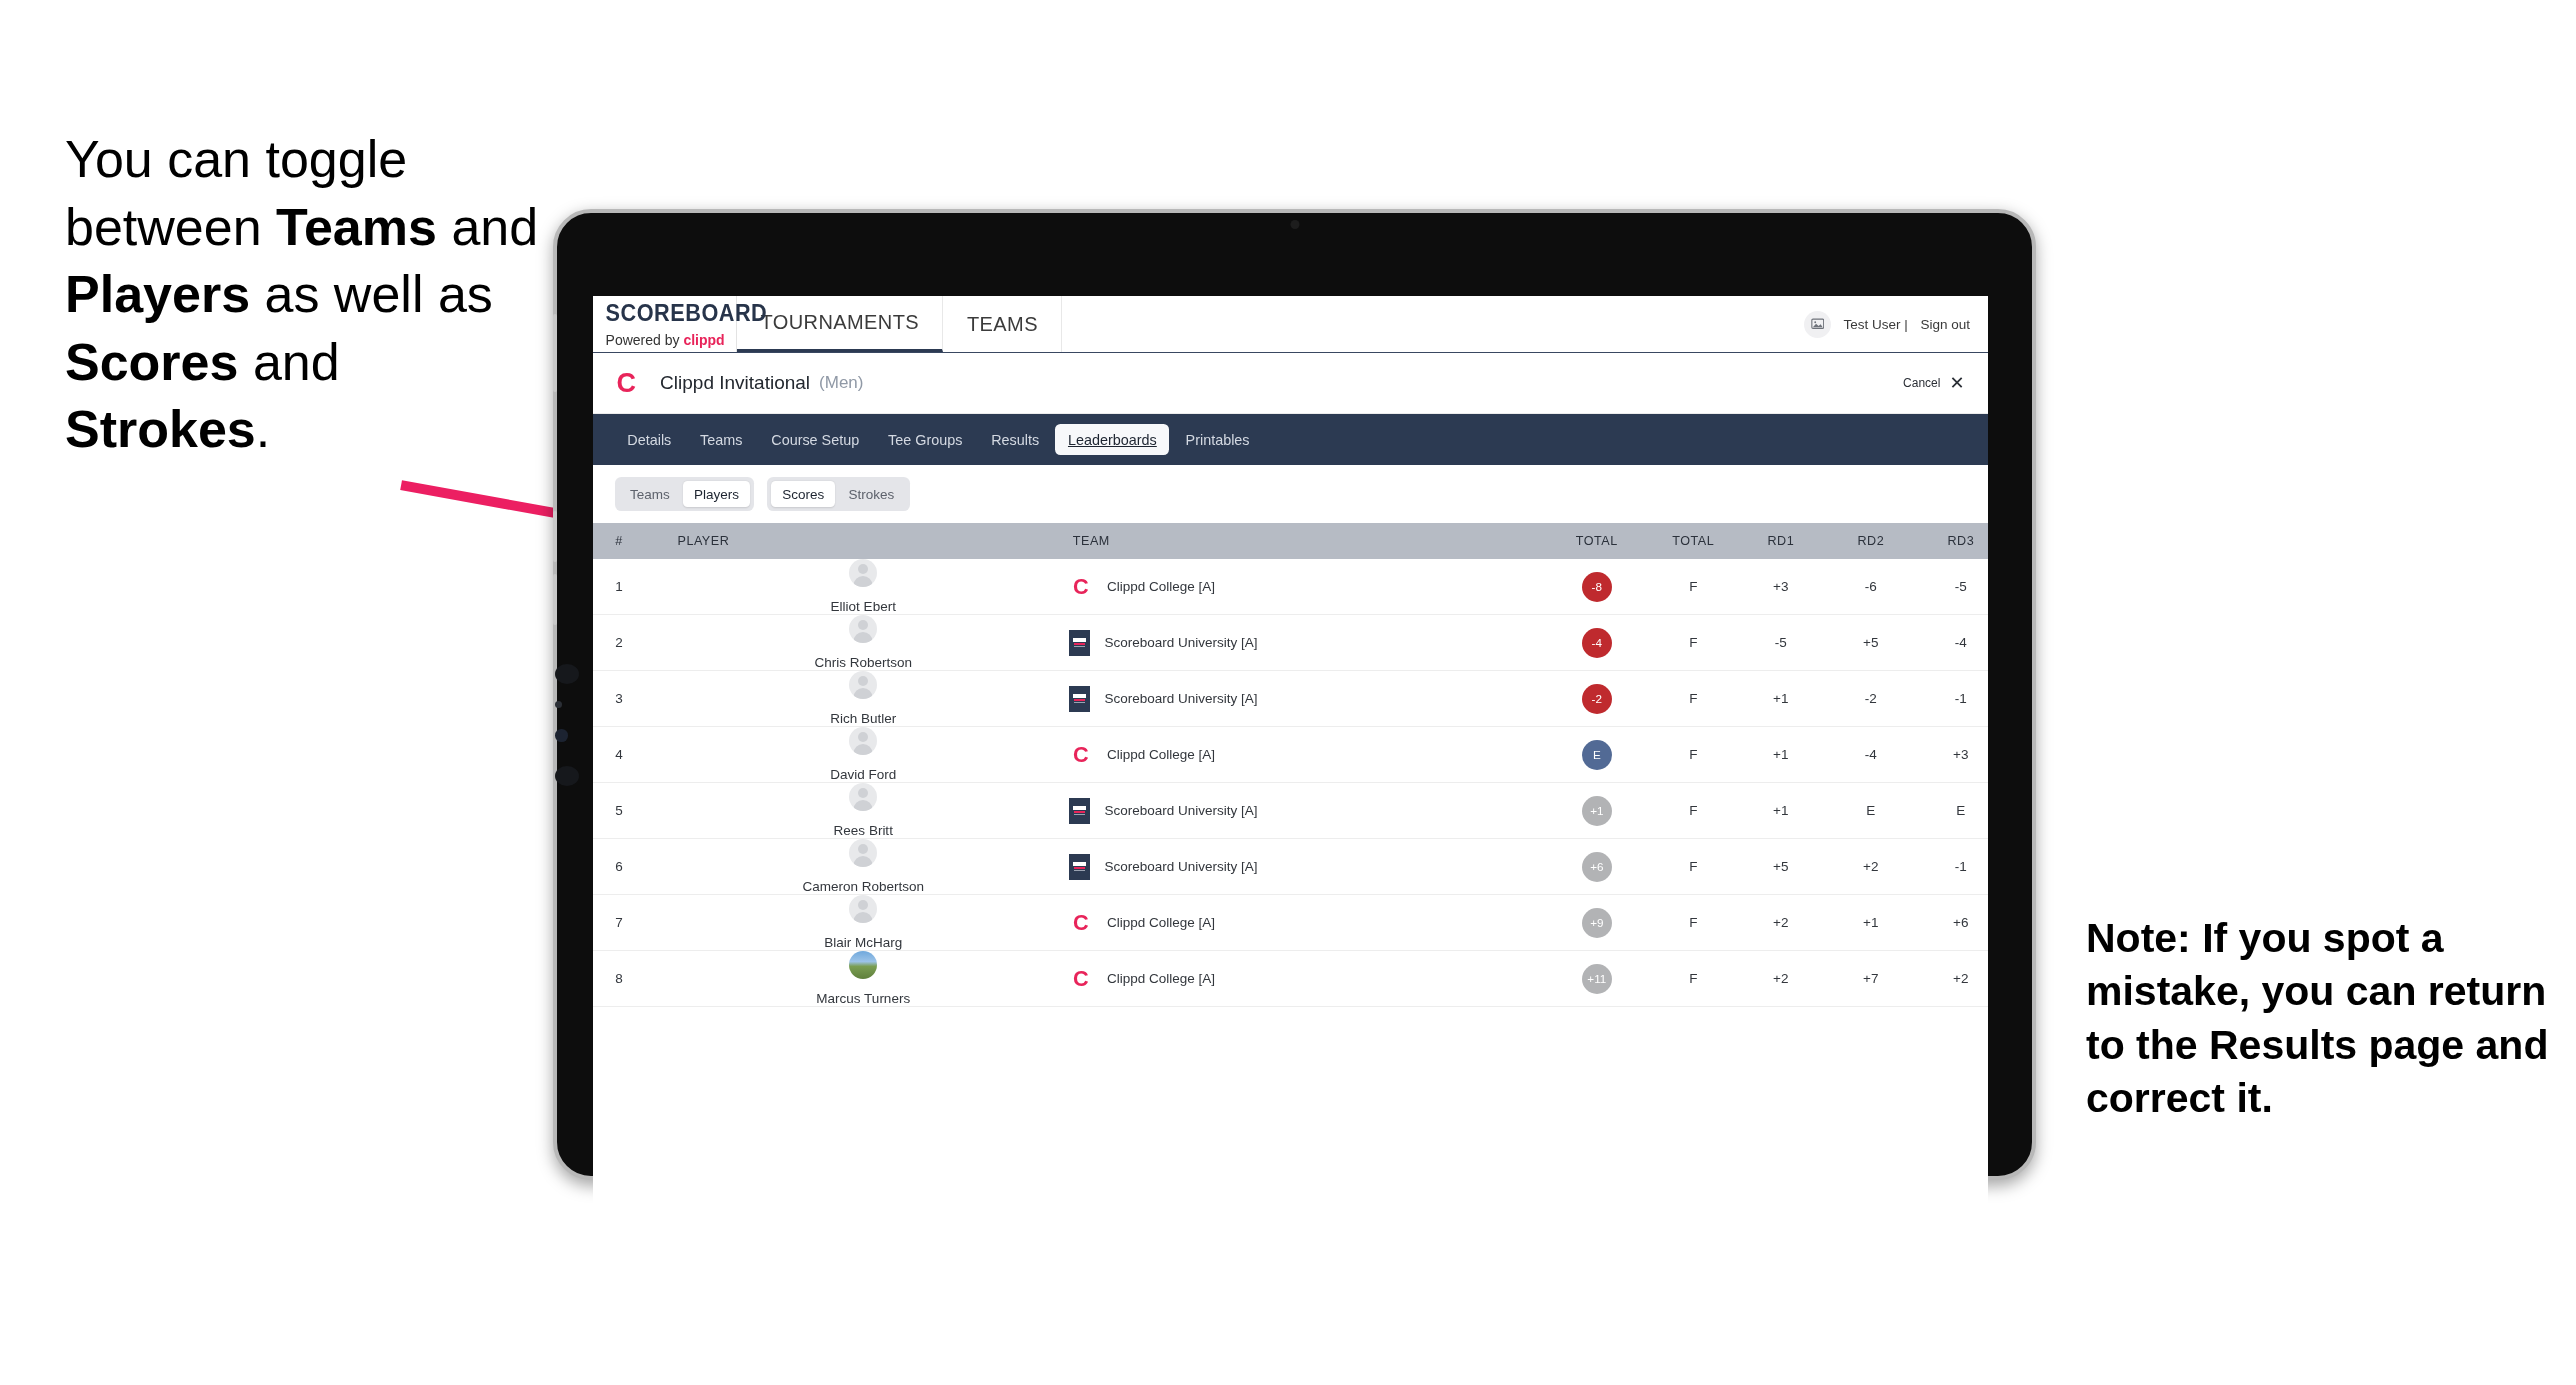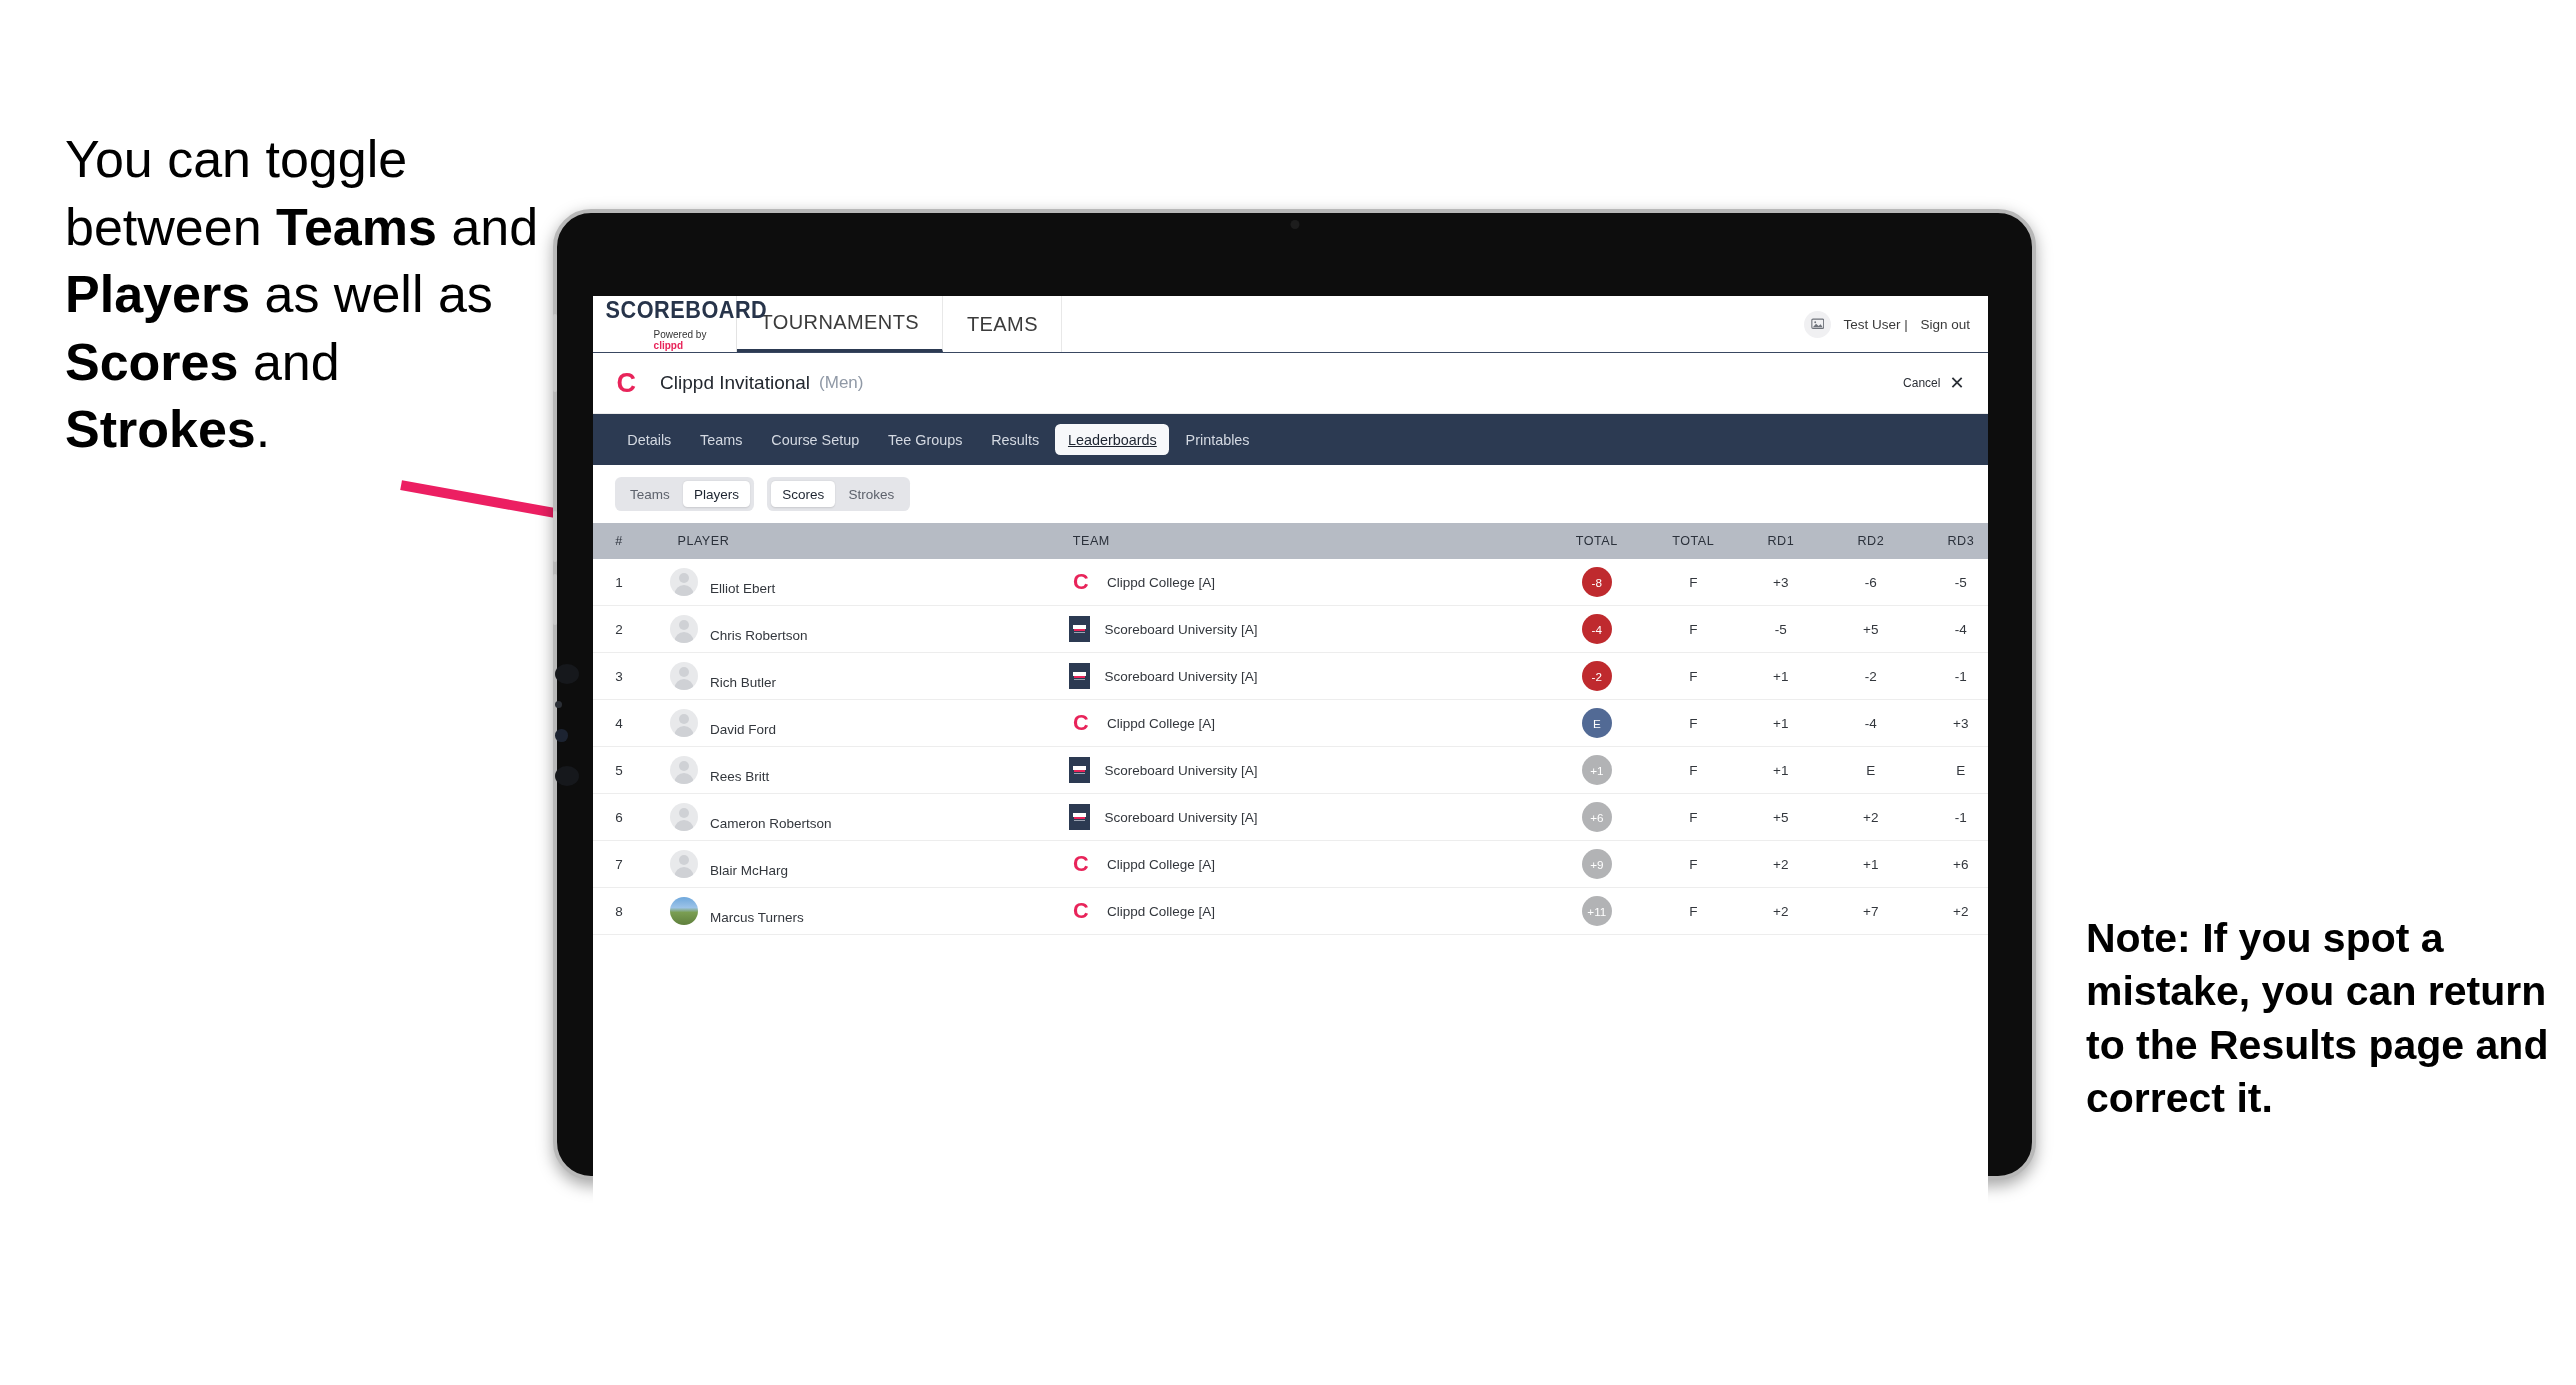--- a/index.html
+++ b/index.html
@@ -38,21 +38,21 @@
   #app{
     position:absolute;left:593px;top:296px;width:1395px;height:951px;
     background:#ffffff;overflow:hidden;
     font-family:"Liberation Sans",sans-serif;
   }
 
   
   #topnav{height:56px;background:#fff;border-bottom:1.8px solid #394761;display:flex;align-items:stretch;position:relative;}
   #logo-box{width:144px;display:flex;flex-direction:column;justify-content:center;padding-left:12.6px;border-right:0.9px solid #e3e3e3;box-sizing:border-box;}
   #logo-word{font-size:21.7px;font-weight:bold;letter-spacing:0.5px;color:#27344a;font-family:"Liberation Sans",sans-serif;transform:scaleY(1.12);transform-origin:left center;}
-  #logo-sub{font-size:10px;color:#333;margin-top:5.4px;margin-left:48px;}
+  #logo-sub{font-size:14px;color:#333;margin-top:5.4px;}
   #logo-sub .brand{color:#e8245a;font-weight:bold;}
   .topnav-tab{display:flex;align-items:center;padding:0 23.5px;font-size:20px;color:#3b3b3b;letter-spacing:0.4px;border-right:0.9px solid #e8e8e8;cursor:pointer;}
   .topnav-tab.active{border-bottom:3.6px solid #2c3a52;}
   #topnav-right{margin-left:auto;display:flex;align-items:center;padding-right:18px;gap:12.6px;}
   #user-avatar{width:27px;height:27px;border-radius:50%;background:#f0f0f2;display:flex;align-items:center;justify-content:center;}
   #user-name{font-size:13.5px;color:#3a3a3a;}
   #sign-out{font-size:13.5px;color:#3a3a3a;cursor:pointer;}
 
   
   #event-bar{height:60px;background:#fff;display:flex;align-items:center;padding:0 23.5px;border-bottom:0.9px solid #ececec;}
@@ -80,21 +80,21 @@
     height:36px;text-align:left;padding:0;}
   #lb-table td{height:46px;border-bottom:0.9px solid #ededed;font-size:13.5px;color:#33373d;padding:0;vertical-align:middle;}
   .c-rank{width:52px;text-align:center!important;}
   .c-player{width:379px;}
   .c-team{width:470px;}
   .c-total{width:108px;text-align:center!important;}
   .c-thru{width:85px;text-align:center!important;}
   .c-rd{width:90px;text-align:center!important;}
   thead .c-player{padding-left:32.5px!important;}
   thead .c-team{padding-left:16.3px!important;}
-  .player-cell{display:flex;align-items:flex-end;gap:12px;padding-left:25px;}
+  .player-cell{display:flex;align-items:center;gap:12px;padding-left:25px;flex-direction:column;}
   .avatar{width:28px;height:28px;border-radius:50%;background:#e8e9eb;flex:none;overflow:hidden;position:relative;}
   .avatar .head{position:absolute;left:50%;top:5.4px;transform:translateX(-50%);width:10px;height:10px;border-radius:50%;background:#cfd1d5;}
   .avatar .body{position:absolute;left:50%;top:17px;transform:translateX(-50%);width:19px;height:13.5px;border-radius:10px 10px 0 0;background:#cfd1d5;}
   .avatar.photo{background:linear-gradient(#6fa8dc 0%,#9cc3e8 38%,#7a9e52 55%,#5f7f3c 100%);}
   .team-cell{display:flex;align-items:center;gap:14.4px;padding-left:12.6px;}
   .team-logo{width:23.5px;height:23.5px;flex:none;display:flex;align-items:center;justify-content:center;}
   .team-logo.clippd{font-size:21.7px;font-weight:bold;color:#e8245a;line-height:1;}
   .team-logo.sb{width:21px;height:26px;background:#2c3a52;display:flex;flex-direction:column;align-items:center;justify-content:center;gap:0.9px;}
   .team-logo.sb .l1{width:13.5px;height:3.6px;background:#fff;}
   .team-logo.sb .l2{width:10.8px;height:1.8px;background:#e8245a;}

